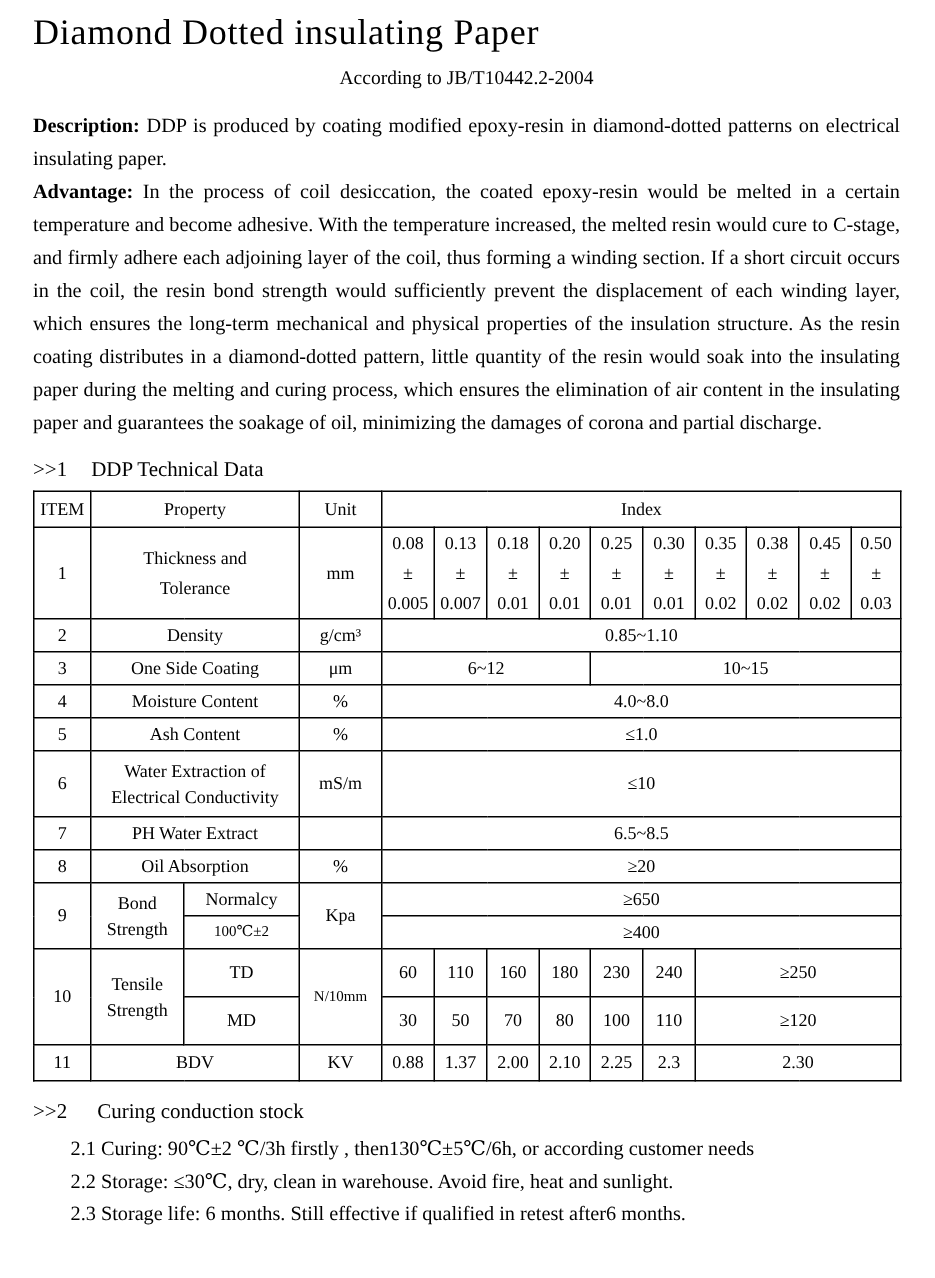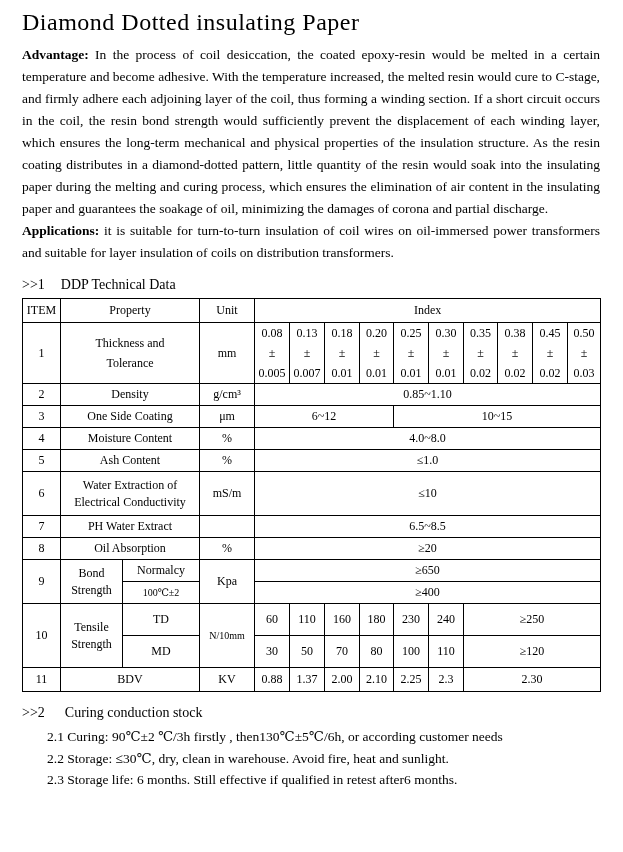--- a/index.html
+++ b/index.html
@@ -70,25 +70,26 @@
     margin-left: 25px;
     text-align: left;
   }
 </style>
 </head>
 <body>
 
 <div class="page">
 
   <h1 class="doc-title">Diamond Dotted insulating Paper</h1>
-
+  <div class="doc-subtitle">According to JB/T10442.2-2004</div>
+
+  <p class="para"><span class="bold">Description:</span><span> DDP is produced by coating modified epoxy-resin in diamond-dotted patterns on electrical insulating paper.</span></p>
 
   <p class="para"><span class="bold">Advantage:</span><span> In the process of coil desiccation, the coated epoxy-resin would be melted in a certain temperature and become adhesive. With the temperature increased, the melted resin would cure to C-stage, and firmly adhere each adjoining layer of the coil, thus forming a winding section. If a short circuit occurs in the coil, the resin bond strength would sufficiently prevent the displacement of each winding layer, which ensures the long-term mechanical and physical properties of the insulation structure. As the resin coating distributes in a diamond-dotted pattern, little quantity of the resin would soak into the insulating paper during the melting and curing process, which ensures the elimination of air content in the insulating paper and guarantees the soakage of oil, minimizing the damages of corona and partial discharge.</span></p>
 
-  <p class="para"><span class="bold">Applications:</span><span> it is suitable for turn-to-turn insulation of coil wires on oil-immersed power transformers and suitable for layer insulation of coils on distribution transformers.</span></p>
 
   <div class="sec-heading"><span>&gt;&gt;1</span><span class="gap"></span><span>DDP Technical Data</span></div>
 
   <table class="tech">
     <colgroup>
       <col style="width:38px">
         <col style="width:62px">
         <col style="width:77px">
         <col style="width:55px">
       <col style="width:35px">

